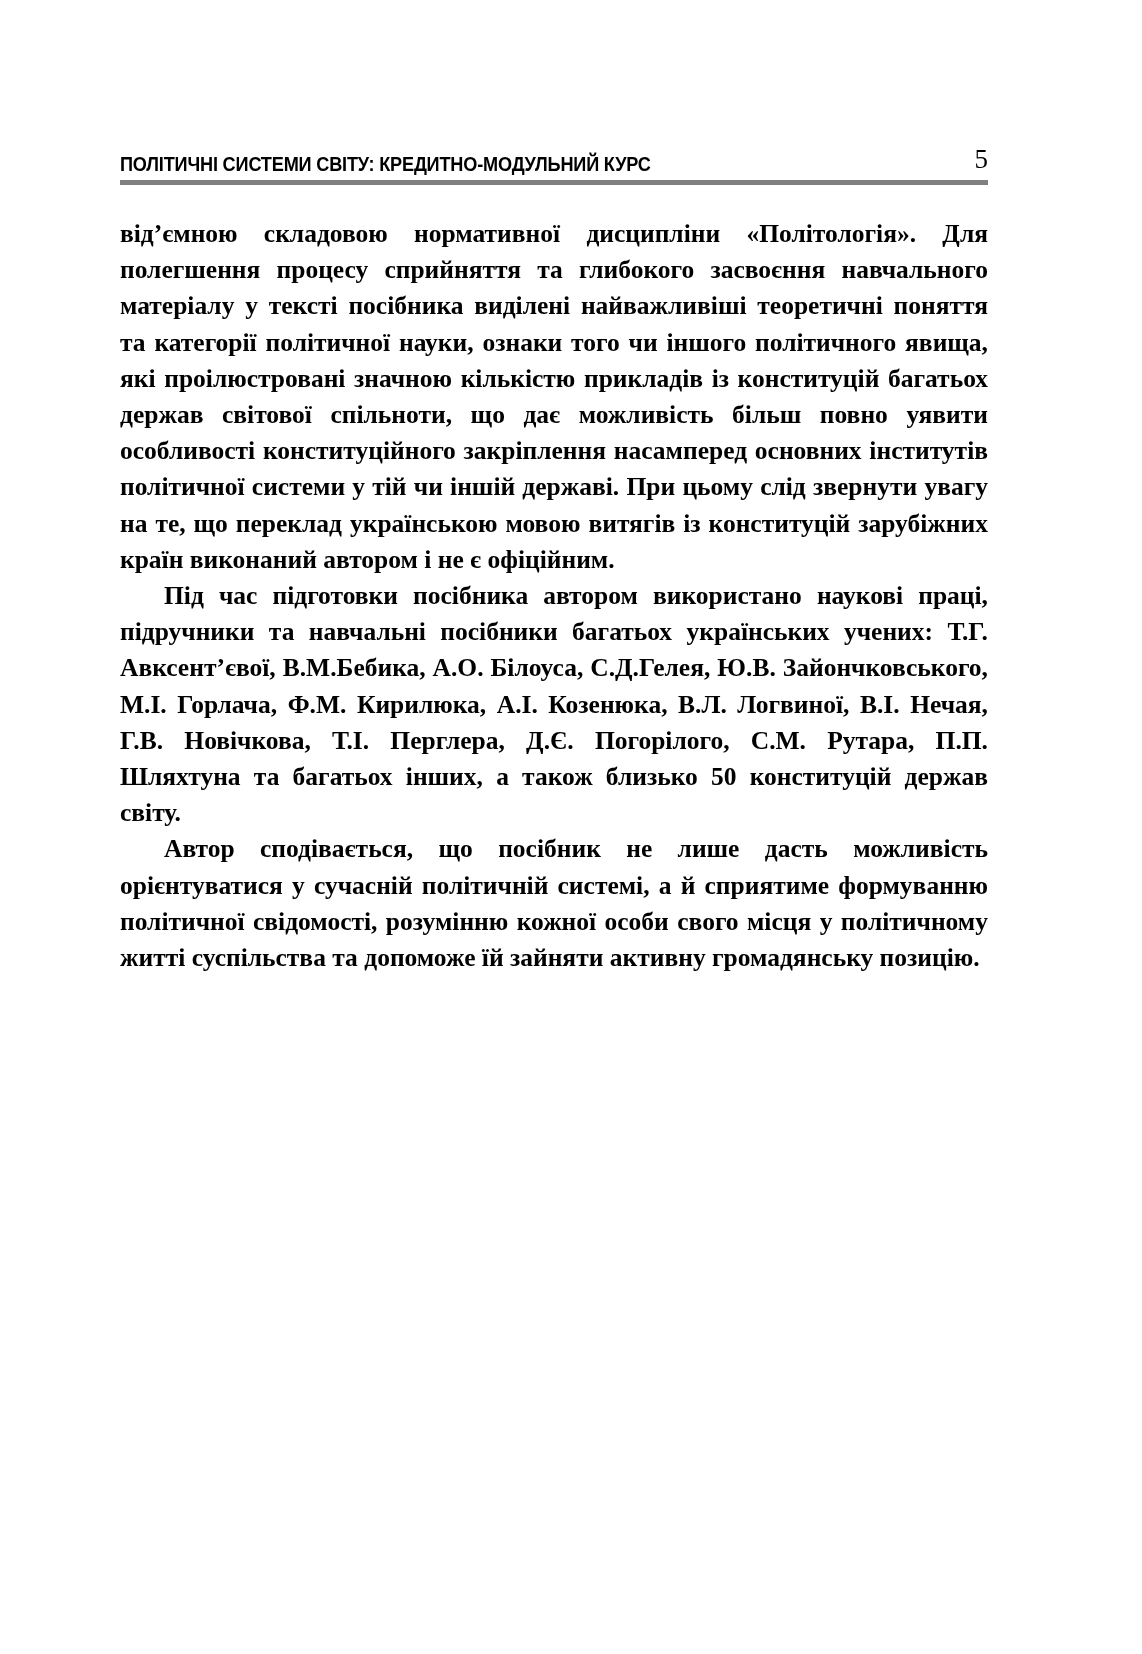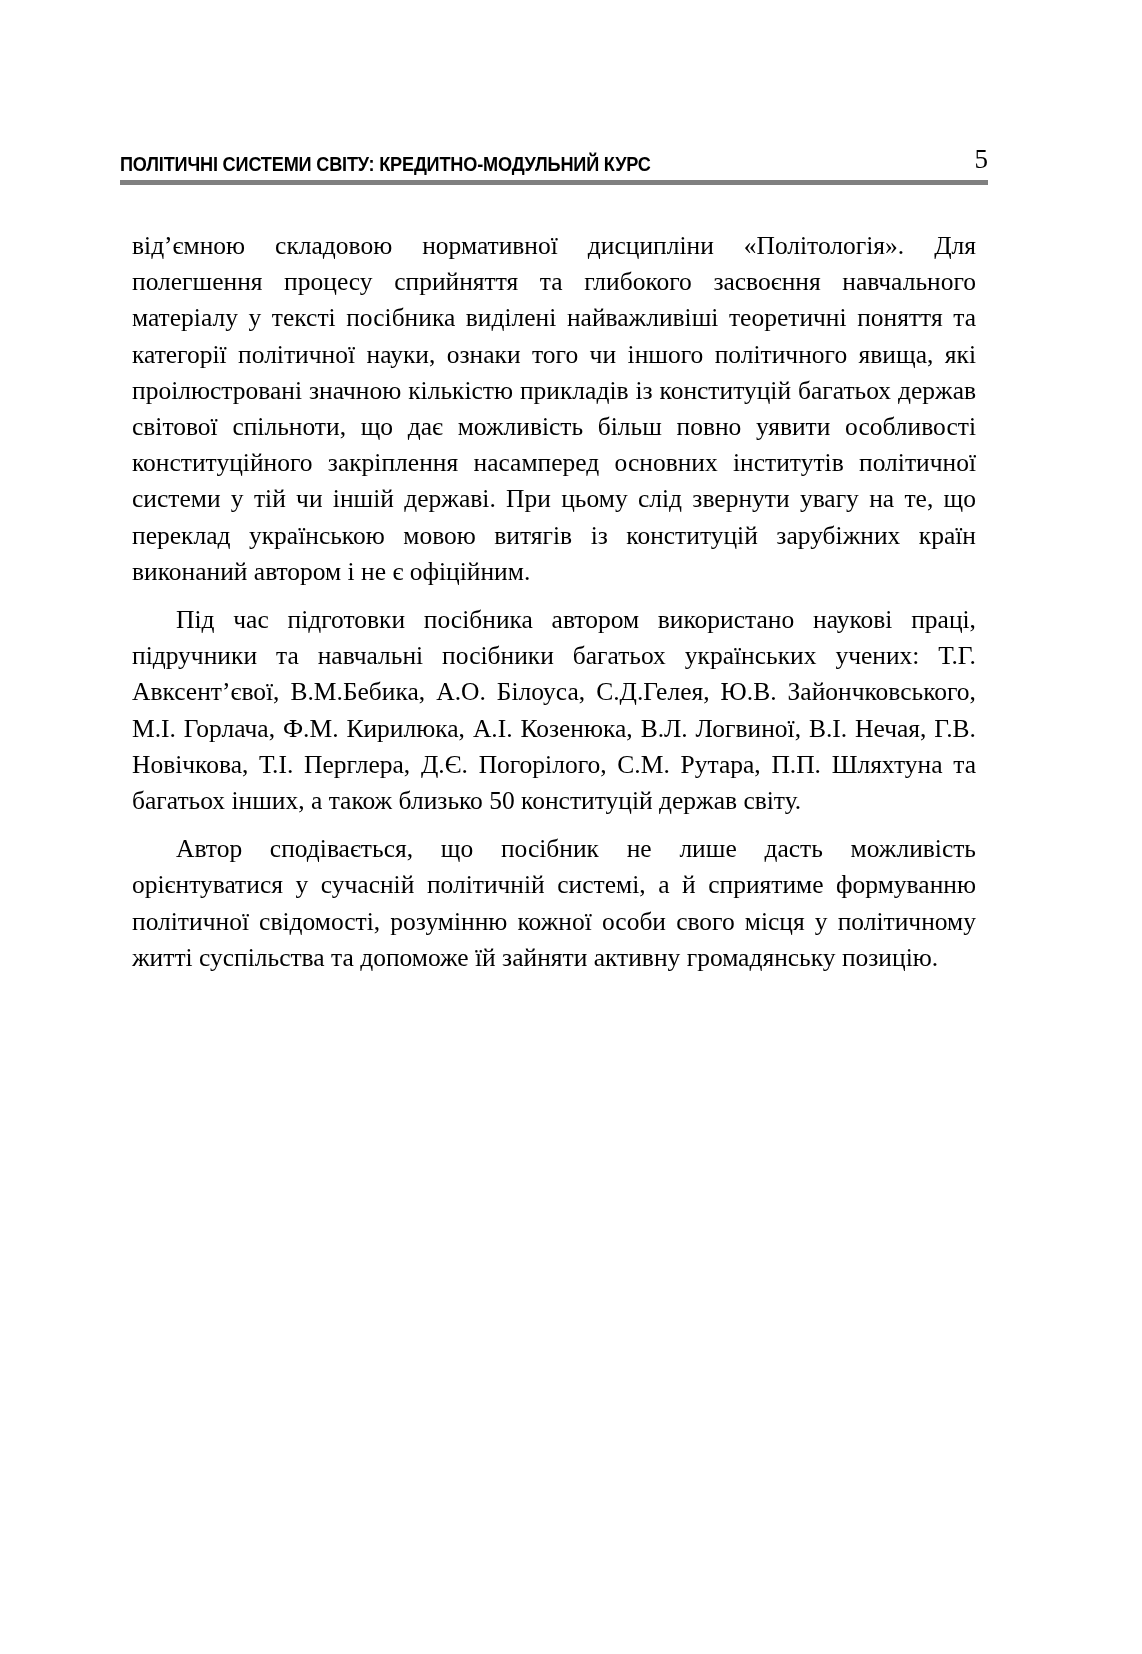--- a/index.html
+++ b/index.html
@@ -66,22 +66,23 @@
     position: absolute;
     left: 108px;
     top: 216px;
     width: 868px;
     font-size: 25.5px;
     line-height: 36.2px;
     text-align: justify;
     text-justify: inter-word;
   }
   .body-text p {
-    margin: 12px;
+    margin: 0;
     text-indent: 0;
+    font-weight: bold;
   }
   .body-text p.indent {
     text-indent: 44px;
   }
   
   .para-1, .para-2, .para-3 {
     word-spacing: 0px;
   }
 </style>
 </head>

